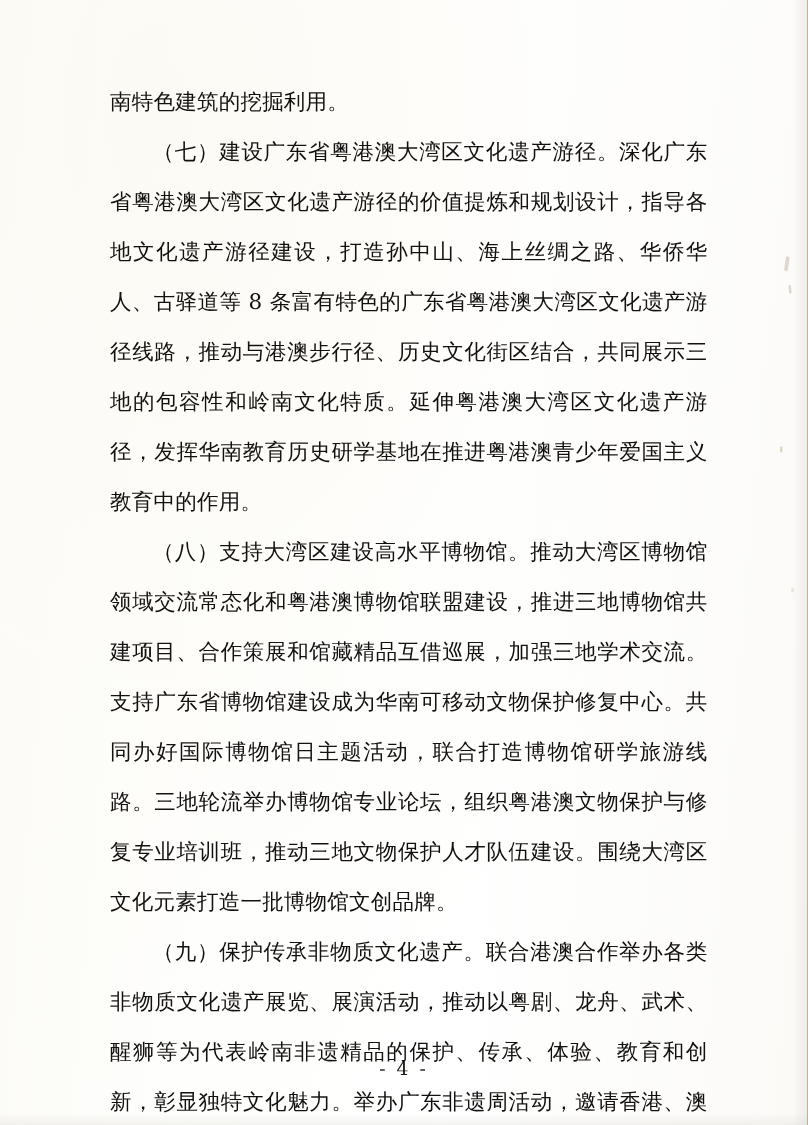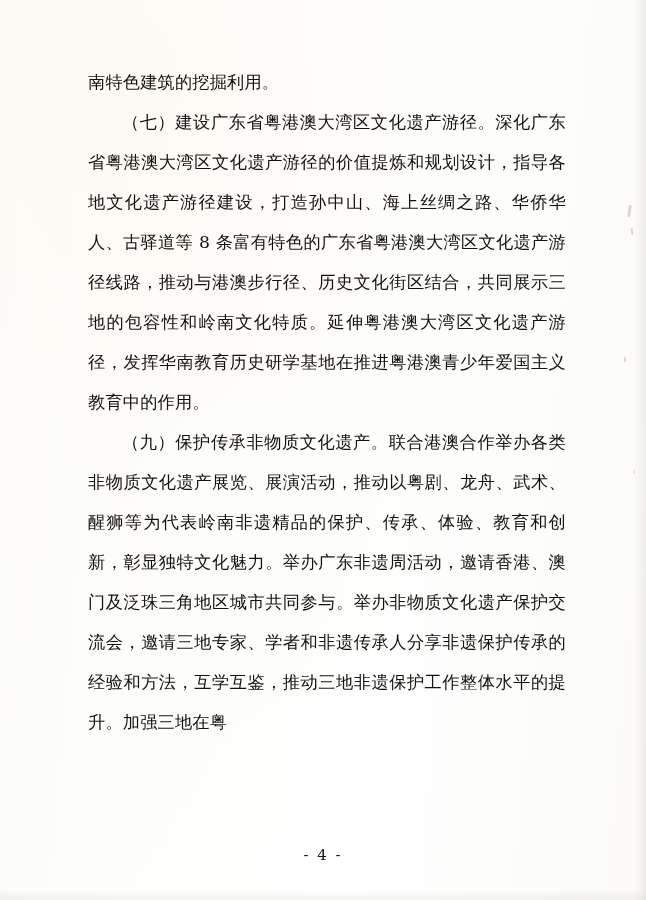--- a/index.html
+++ b/index.html
@@ -94,20 +94,21 @@
 </style>
 </head>
 <body>
 
 <div class="page">
   <div class="paper-tint"></div>
 
   <div class="content">
     <p class="para first-line">南特色建筑的挖掘利用。</p>
     <p class="para indent">（七）建设广东省粤港澳大湾区文化遗产游径。深化广东省粤港澳大湾区文化遗产游径的价值提炼和规划设计，指导各地文化遗产游径建设，打造孙中山、海上丝绸之路、华侨华人、古驿道等 8 条富有特色的广东省粤港澳大湾区文化遗产游径线路，推动与港澳步行径、历史文化街区结合，共同展示三地的包容性和岭南文化特质。延伸粤港澳大湾区文化遗产游径，发挥华南教育历史研学基地在推进粤港澳青少年爱国主义教育中的作用。</p>
+    <p class="para indent">（八）支持大湾区建设高水平博物馆。推动大湾区博物馆领域交流常态化和粤港澳博物馆联盟建设，推进三地博物馆共建项目、合作策展和馆藏精品互借巡展，加强三地学术交流。支持广东省博物馆建设成为华南可移动文物保护修复中心。共同办好国际博物馆日主题活动，联合打造博物馆研学旅游线路。三地轮流举办博物馆专业论坛，组织粤港澳文物保护与修复专业培训班，推动三地文物保护人才队伍建设。围绕大湾区文化元素打造一批博物馆文创品牌。</p>
     <p class="para indent">（九）保护传承非物质文化遗产。联合港澳合作举办各类非物质文化遗产展览、展演活动，推动以粤剧、龙舟、武术、醒狮等为代表岭南非遗精品的保护、传承、体验、教育和创新，彰显独特文化魅力。举办广东非遗周活动，邀请香港、澳门及泛珠三角地区城市共同参与。举办非物质文化遗产保护交流会，邀请三地专家、学者和非遗传承人分享非遗保护传承的经验和方法，互学互鉴，推动三地非遗保护工作整体水平的提升。加强三地在粤</p>
   </div>
 
   <div class="footer">- 4 -</div>
 
   <div class="speck s1"></div>
   <div class="speck s2"></div>
   <div class="speck s3"></div>
   <div class="speck s4"></div>
 

